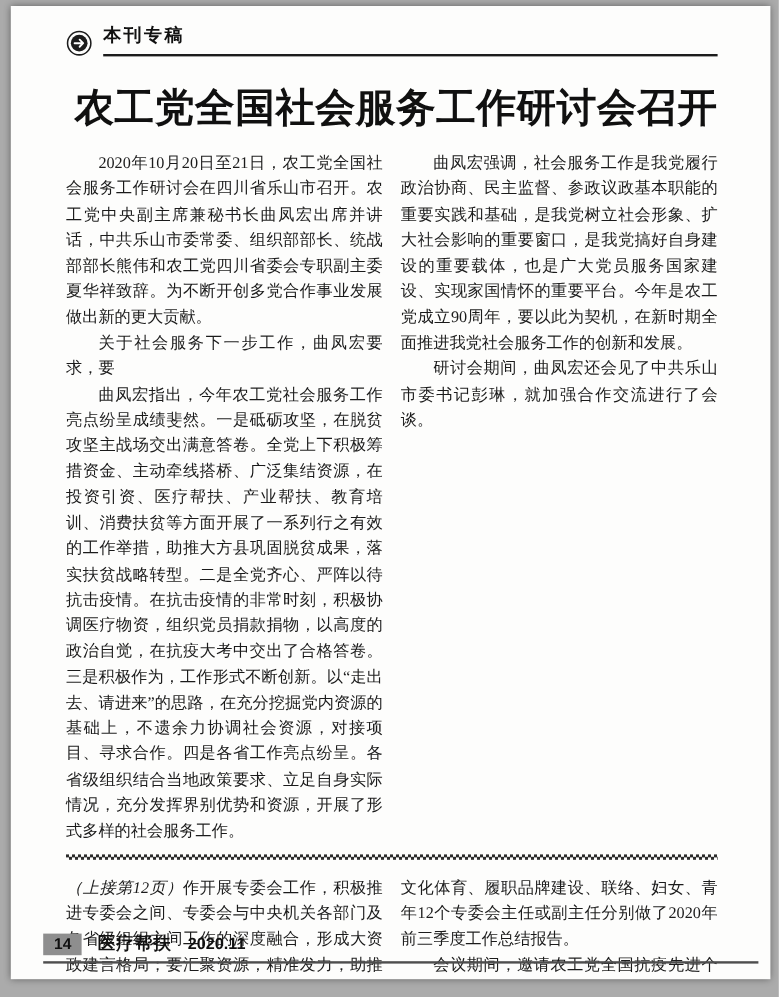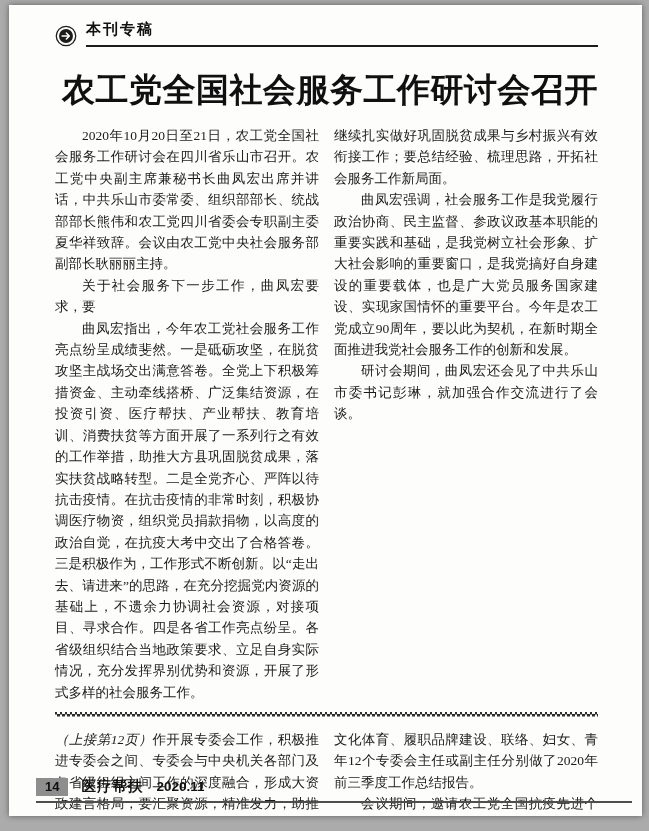--- a/index.html
+++ b/index.html
@@ -78,26 +78,25 @@
     </span>
     <div class="header-rule">
       <span class="header-label">本刊专稿</span>
     </div>
   </div>
 
   <h1 class="title">农工党全国社会服务工作研讨会召开</h1>
 
   <div class="columns art1">
     <div class="col">
-      <p class="indent">2020年10月20日至21日，农工党全国社会服务工作研讨会在四川省乐山市召开。农工党中央副主席兼秘书长曲凤宏出席并讲话，中共乐山市委常委、组织部部长、统战部部长熊伟和农工党四川省委会专职副主委夏华祥致辞。会议由农工党中央社会服务部副部长耿丽丽主持。</p>
+      <p class="indent">2020年10月20日至21日，农工党全国社会服务工作研讨会在四川省乐山市召开。农工党中央副主席兼秘书长曲凤宏出席并讲话，中共乐山市委常委、组织部部长、统战部部长熊伟和农工党四川省委会专职副主委夏华祥致辞。为不断开创多党合作事业发展做出新的更大贡献。</p>
       <p class="indent">关于社会服务下一步工作，曲凤宏要求，要</p>
       <p class="indent">曲凤宏指出，今年农工党社会服务工作亮点纷呈成绩斐然。一是砥砺攻坚，在脱贫攻坚主战场交出满意答卷。全党上下积极筹措资金、主动牵线搭桥、广泛集结资源，在投资引资、医疗帮扶、产业帮扶、教育培训、消费扶贫等方面开展了一系列行之有效的工作举措，助推大方县巩固脱贫成果，落实扶贫战略转型。二是全党齐心、严阵以待抗击疫情。在抗击疫情的非常时刻，积极协调医疗物资，组织党员捐款捐物，以高度的政治自觉，在抗疫大考中交出了合格答卷。三是积极作为，工作形式不断创新。以“走出去、请进来”的思路，在充分挖掘党内资源的基础上，不遗余力协调社会资源，对接项目、寻求合作。四是各省工作亮点纷呈。各省级组织结合当地政策要求、立足自身实际情况，充分发挥界别优势和资源，开展了形式多样的社会服务工作。</p>
     </div>
     <div class="col">
-      <p>继续扎实做好巩固脱贫成果与乡村振兴有效衔接工作；要总结经验、梳理思路，开拓社会服务工作新局面。</p>
       <p class="indent">曲凤宏强调，社会服务工作是我党履行政治协商、民主监督、参政议政基本职能的重要实践和基础，是我党树立社会形象、扩大社会影响的重要窗口，是我党搞好自身建设的重要载体，也是广大党员服务国家建设、实现家国情怀的重要平台。今年是农工党成立90周年，要以此为契机，在新时期全面推进我党社会服务工作的创新和发展。</p>
       <p class="indent">研讨会期间，曲凤宏还会见了中共乐山市委书记彭琳，就加强合作交流进行了会谈。</p>
     </div>
   </div>
 
   <div class="divider"></div>
 
   <div class="columns art2">
     <div class="col">
       <p><span class="kai">（上接第12页）</span><span>作开展专委会工作，积极推进专委会之间、专委会与中央机关各部门及各省级组织之间工作的深度融合，形成大资政建言格局；要汇聚资源，精准发力，助推脱贫攻坚与乡村振兴战略有机结合；要重专业特色，打造“一委一品”履职品牌建设，推动全党工作再上新台阶，为不断开创多党合作事业发展做出新的更大贡献。</span></p>

